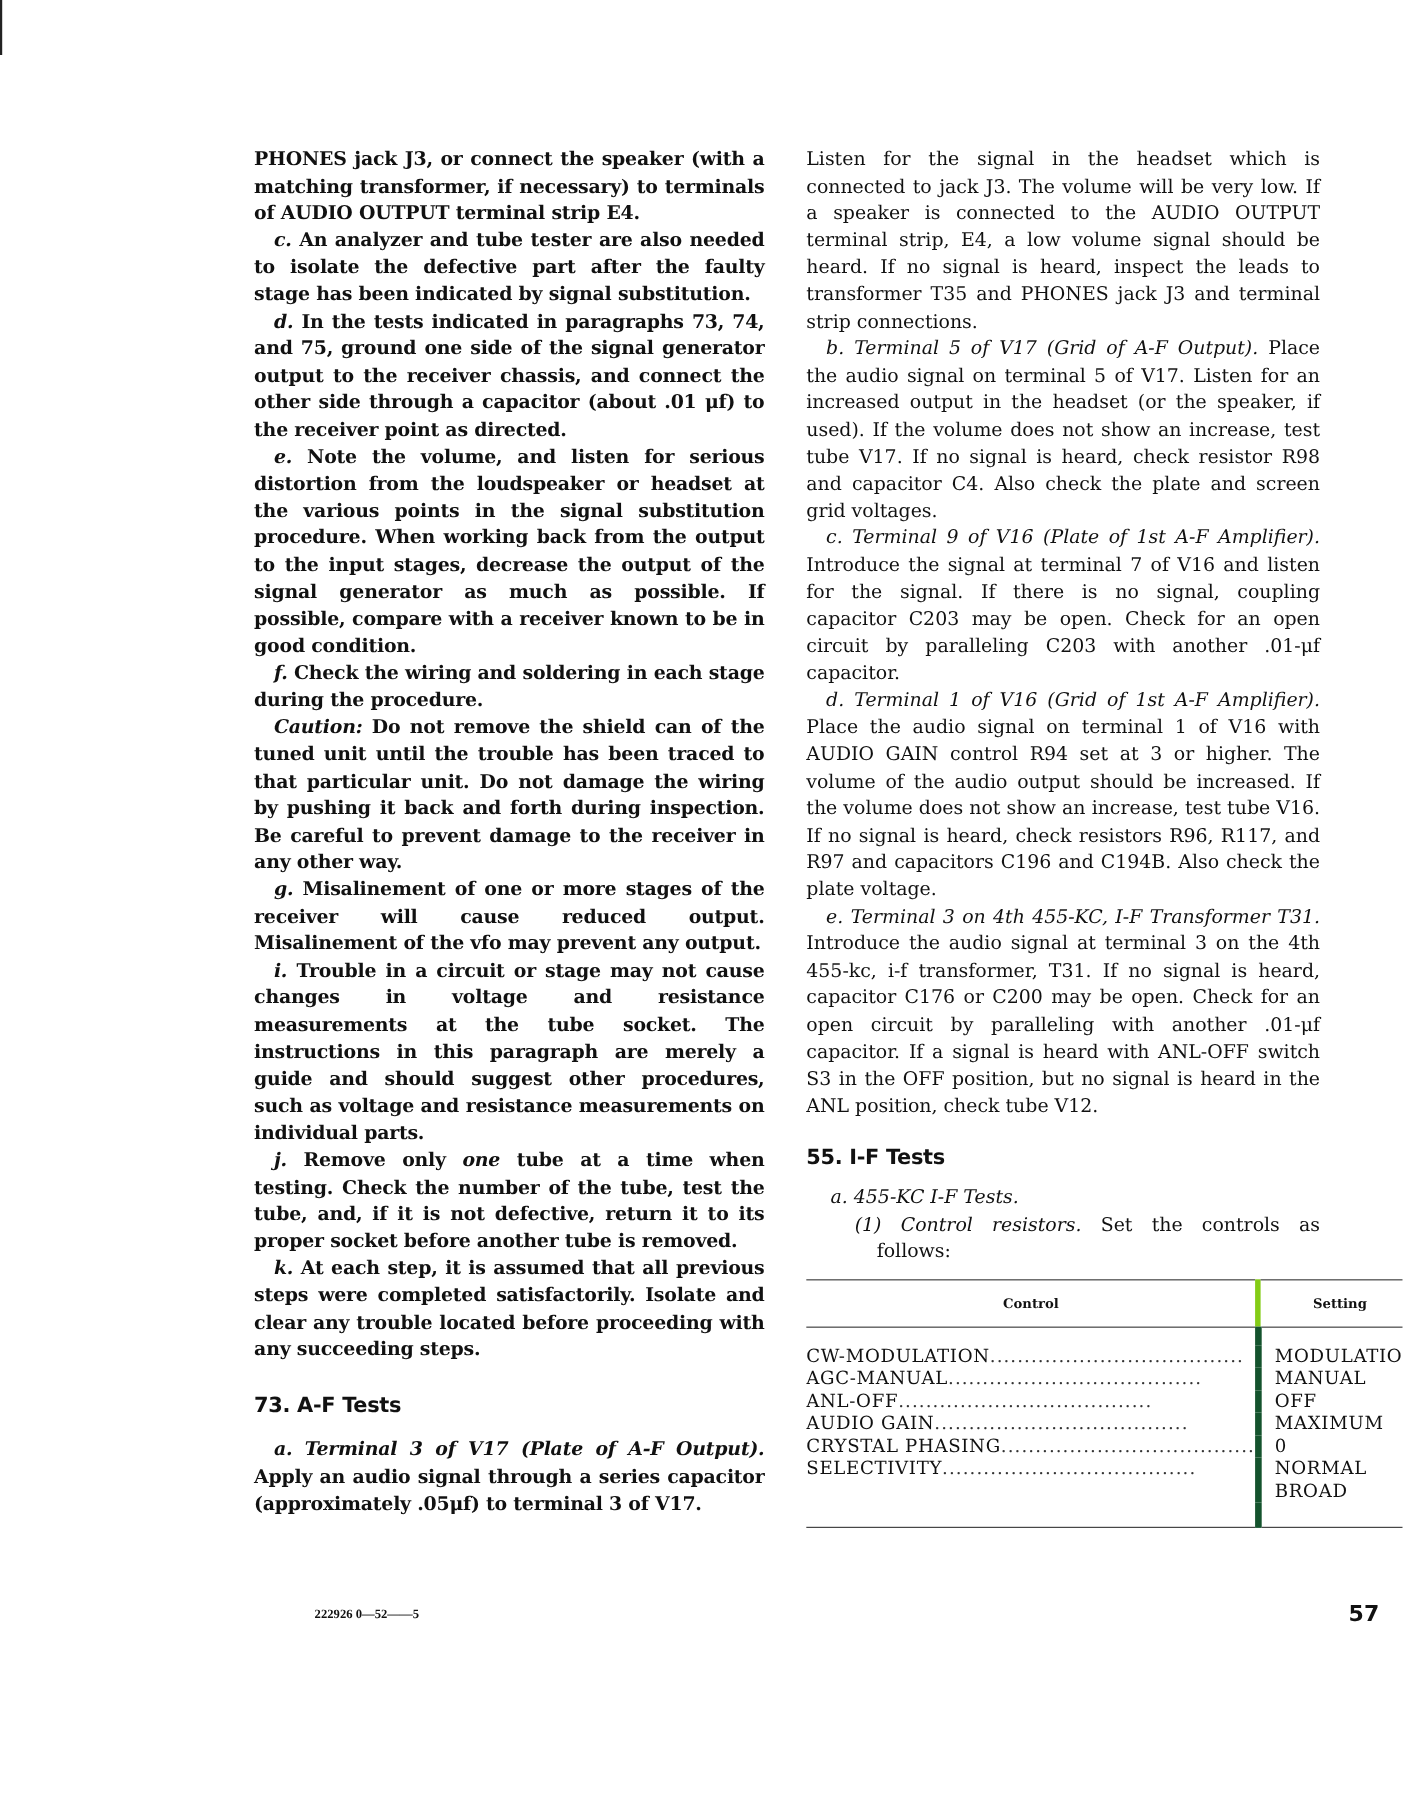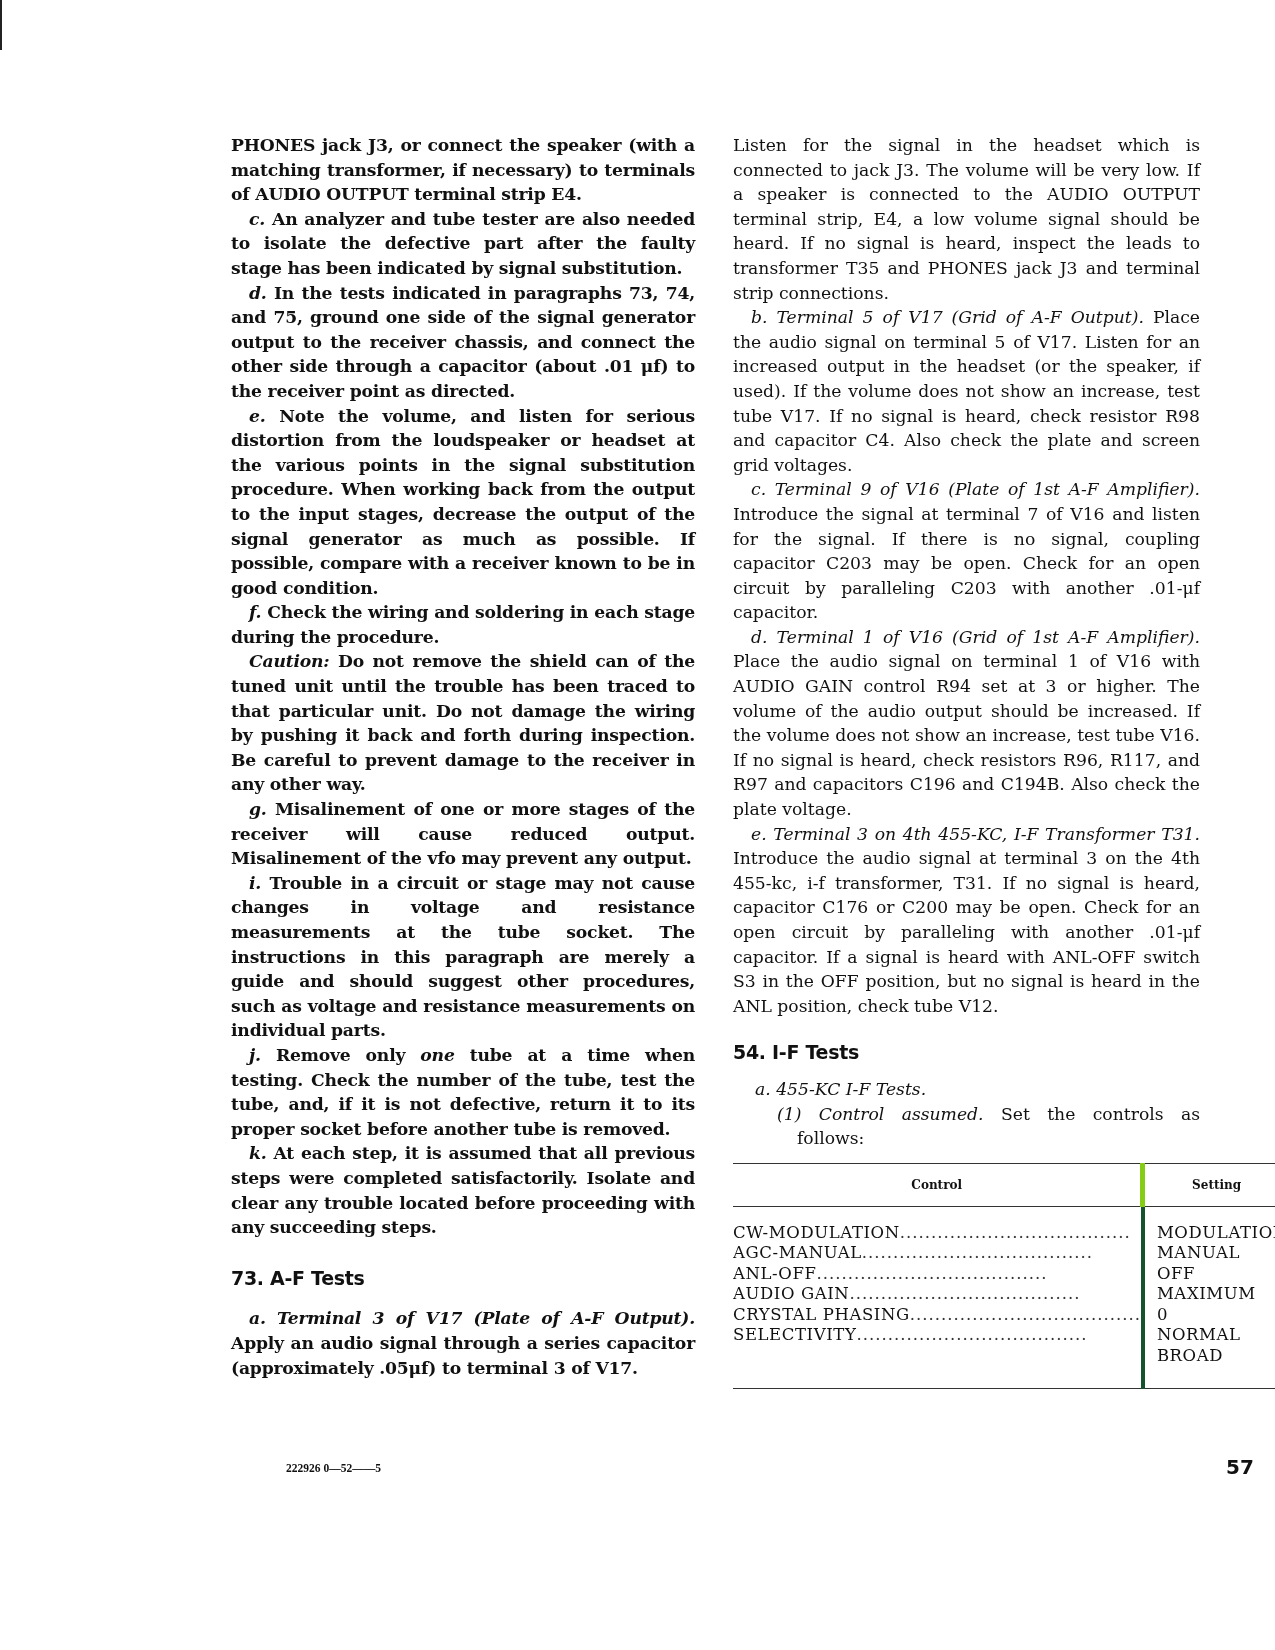--- a/index.html
+++ b/index.html
@@ -14,21 +14,21 @@
   .it { font-style: italic; }
   .caution { font-style: italic; font-weight: 900; }
   h2 { font-family: "DejaVu Sans", "Liberation Sans", sans-serif; font-weight: bold; font-size: 19px; margin: 26px 0 16px 0; letter-spacing: -0.3px; }
   .col-right h2 { margin-top: 22px; margin-bottom: 12px; }
   .sub { padding-left: 22px; }
   .sub2 { padding-left: 44px; text-indent: -20px; margin-left: 20px; }
   table.ctl { width: 462px; border-collapse: collapse; margin-top: 12px; font-size: 16.5px; line-height: 20.5px; letter-spacing: 0.6px; }
   table.ctl th { font-size: 12px; font-weight: bold; height: 40px; border-top: 1.5px solid #333; border-bottom: 1.5px solid #333; text-align: center; letter-spacing: 0; }
   table.ctl th.c1 { border-right: 5px solid #84cc16; width: 272px; }
   table.ctl td { padding: 0; vertical-align: top; }
-  table.ctl td.c1 { border-right: 4px solid #14532d; white-space: nowrap; overflow: hidden; margin-top: 32px; }
+  table.ctl td.c1 { border-right: 6px solid #14532d; white-space: nowrap; overflow: hidden; margin-top: 32px; }
   table.ctl td.c2 { padding-left: 12px; }
   table.ctl tr.spacer td { height: 16px; }
   table.ctl tr.last td { height: 22px; border-bottom: 1.5px solid #333; }
   .dots { color: #333; letter-spacing: 1px; }
   .footer-code { position: absolute; left: 286px; top: 1462px; font-size: 11.5px; font-weight: bold; font-family: "Liberation Serif", serif; }
   .page-num { position: absolute; left: 1197px; top: 1455px; font-size: 20px; font-weight: bold; font-family: "DejaVu Sans", "Liberation Sans", sans-serif; margin-left: 29px; }
 </style>
 </head>
 <body>
 
@@ -65,25 +65,25 @@
   <p>Listen for the signal in the headset which is connected to jack J3.  The volume will be very low.  If a speaker is connected to the AUDIO OUTPUT terminal strip, E4, a low volume signal should be heard.  If no signal is heard, inspect the leads to transformer T35 and PHONES jack J3 and terminal strip connections.</p>
 
   <p class="ind"><span class="it">b.</span> <span class="it">Terminal 5 of V17 (Grid of A-F Output).</span> <span>Place the audio signal on terminal 5 of V17. Listen for an increased output in the headset (or the speaker, if used).  If the volume does not show an increase, test tube V17.  If no signal is heard, check resistor R98 and capacitor C4. Also check the plate and screen grid voltages.</span></p>
 
   <p class="ind"><span class="it">c.</span> <span class="it">Terminal 9 of V16 (Plate of 1st A-F Amplifier).</span> <span>Introduce the signal at terminal 7 of V16 and listen for the signal.  If there is no signal, coupling capacitor C203 may be open.  Check for an open circuit by paralleling C203 with another .01-μf capacitor.</span></p>
 
   <p class="ind"><span class="it">d.</span> <span class="it">Terminal 1 of V16 (Grid of 1st A-F Amplifier).</span> <span>Place the audio signal on terminal 1 of V16 with AUDIO GAIN control R94 set at 3 or higher. The volume of the audio output should be increased.  If the volume does not show an increase, test tube V16.  If no signal is heard, check resistors R96, R117, and R97 and capacitors C196 and C194B.  Also check the plate voltage.</span></p>
 
   <p class="ind"><span class="it">e.</span> <span class="it">Terminal 3 on 4th 455-KC, I-F Transformer T31.</span> <span>Introduce the audio signal at terminal 3 on the 4th 455-kc, i-f transformer, T31.  If no signal is heard, capacitor C176 or C200 may be open.  Check for an open circuit by paralleling with another .01-μf capacitor.  If a signal is heard with ANL-OFF switch S3 in the OFF position, but no signal is heard in the ANL position, check tube V12.</span></p>
 
-  <h2>54.  I-F Tests</h2>
+  <h2>55.  I-F Tests</h2>
 
   <p class="sub"><span class="it">a.</span> <span class="it">455-KC I-F Tests.</span></p>
 
-  <p class="sub2" style="text-align:justify;"><span class="it">(1)</span> <span class="it">Control assumed.</span> <span>Set the controls as follows:</span></p>
+  <p class="sub2" style="text-align:justify;"><span class="it">(1)</span> <span class="it">Control resistors.</span> <span>Set the controls as follows:</span></p>
 
   <table class="ctl">
     <thead>
       <tr>
         <th class="c1">Control</th>
         <th class="c2">Setting</th>
       </tr>
     </thead>
     <tbody>
       <tr class="spacer">

